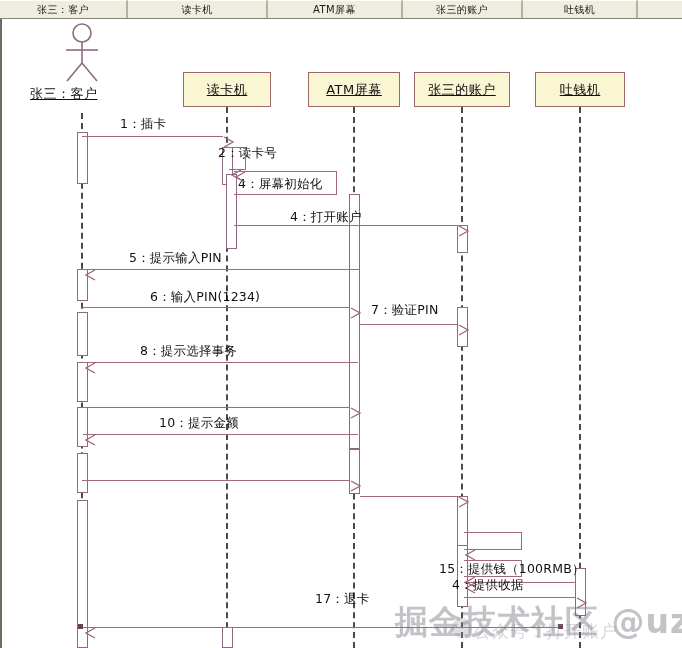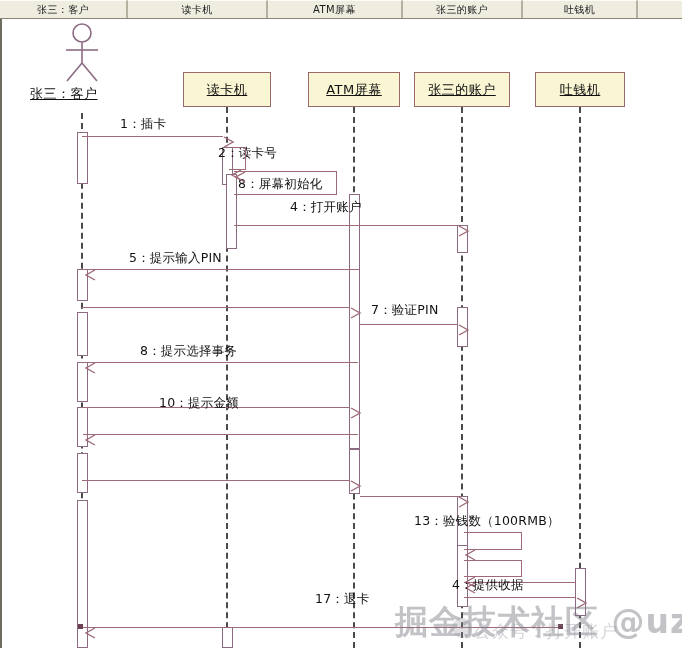--- a/index.html
+++ b/index.html
@@ -261,46 +261,47 @@
     <div class="msg-label" style="left:216px; top:126px;">2：读卡号</div>
     <div class="msg-line" style="left:226px; top:128px; width:18px;"></div>
     <div class="msg-vline" style="left:243px; top:128px; height:22px;"></div>
     <div class="msg-line" style="left:227px; top:150px; width:17px;"></div>
     <div class="arrow" style="left:228px; top:150px;">
       <svg width="12" height="12" viewBox="-2 -6 12 12">
           <polyline points="9,-5 0,0 9,5" fill="none" stroke="#9e6a78" stroke-width="1.4"></polyline>
         </svg>
     </div>
 
-    <div class="msg-label" style="left:236px; top:157px;">8：屏幕初始化</div>
+    <div class="msg-label" style="left:236px; top:157px;">4：屏幕初始化</div>
     <div class="msg-line" style="left:232px; top:152px; width:103px;"></div>
     <div class="msg-vline" style="left:334px; top:152px; height:23px;"></div>
     <div class="msg-line" style="left:232px; top:175px; width:103px;"></div>
     <div class="arrow" style="left:232px; top:152px;">
       <svg width="12" height="12" viewBox="-2 -6 12 12">
           <polyline points="9,-5 0,0 9,5" fill="none" stroke="#9e6a78" stroke-width="1.4"></polyline>
         </svg>
     </div>
 
-    <div class="msg-label" style="left:288px; top:180px;text-align:right;">4：打开账户</div>
+    <div class="msg-label" style="left:288px; top:190px;text-align:right;">4：打开账户</div>
     <div class="msg-line" style="left:232px; top:206px; width:224px;"></div>
     <div class="arrow" style="left:456px; top:206px;">
       <svg width="12" height="12" viewBox="-10 -6 12 12">
           <polyline points="-9,-5 0,0 -9,5" fill="none" stroke="#9e6a78" stroke-width="1.4"></polyline>
         </svg>
     </div>
 
     <div class="msg-label" style="left:127px; top:231px;">5：提示输入PIN</div>
     <div class="msg-line" style="left:81px; top:250px; width:275px;"></div>
     <div class="arrow" style="left:82px; top:250px;">
       <svg width="12" height="12" viewBox="-2 -6 12 12">
           <polyline points="9,-5 0,0 9,5" fill="none" stroke="#9e6a78" stroke-width="1.4"></polyline>
         </svg>
     </div>
 
+    <div class="msg-label" style="left:148px; top:270px;">6：输入PIN(1234)</div>
     <div class="msg-line" style="left:80px; top:288px; width:268px;"></div>
     <div class="arrow" style="left:348px; top:288px;">
       <svg width="12" height="12" viewBox="-10 -6 12 12">
           <polyline points="-9,-5 0,0 -9,5" fill="none" stroke="#9e6a78" stroke-width="1.4"></polyline>
         </svg>
     </div>
 
     <div class="msg-label" style="left:369px; top:283px;">7：验证PIN</div>
     <div class="msg-line" style="left:358px; top:305px; width:98px;"></div>
     <div class="arrow" style="left:456px; top:305px;">
@@ -317,21 +318,21 @@
         </svg>
     </div>
 
     <div class="msg-line" style="left:80px; top:388px; width:268px;"></div>
     <div class="arrow" style="left:348px; top:388px;">
       <svg width="12" height="12" viewBox="-10 -6 12 12">
           <polyline points="-9,-5 0,0 -9,5" fill="none" stroke="#9e6a78" stroke-width="1.4"></polyline>
         </svg>
     </div>
 
-    <div class="msg-label" style="left:157px; top:376px;">10：提示金额</div>
+    <div class="msg-label" style="left:157px; top:396px;">10：提示金额</div>
     <div class="msg-line" style="left:81px; top:415px; width:275px;"></div>
     <div class="arrow" style="left:82px; top:415px;">
       <svg width="12" height="12" viewBox="-2 -6 12 12">
           <polyline points="9,-5 0,0 9,5" fill="none" stroke="#9e6a78" stroke-width="1.4"></polyline>
         </svg>
     </div>
 
     <div class="msg-line" style="left:80px; top:461px; width:268px;"></div>
     <div class="arrow" style="left:348px; top:461px;">
       <svg width="12" height="12" viewBox="-10 -6 12 12">
@@ -339,39 +340,39 @@
         </svg>
     </div>
 
     <div class="msg-line" style="left:358px; top:477px; width:98px;"></div>
     <div class="arrow" style="left:456px; top:477px;">
       <svg width="12" height="12" viewBox="-10 -6 12 12">
           <polyline points="-9,-5 0,0 -9,5" fill="none" stroke="#9e6a78" stroke-width="1.4"></polyline>
         </svg>
     </div>
 
-    <div class="msg-label" style="left:412px; top:494px;">13：验钱数（100RMB）</div>
     <div class="msg-line" style="left:462px; top:513px; width:58px;"></div>
     <div class="msg-vline" style="left:519px; top:513px; height:17px;"></div>
     <div class="msg-line" style="left:462px; top:530px; width:58px;"></div>
     <div class="arrow" style="left:462px; top:530px;">
       <svg width="12" height="12" viewBox="-2 -6 12 12">
           <polyline points="9,-5 0,0 9,5" fill="none" stroke="#9e6a78" stroke-width="1.4"></polyline>
         </svg>
     </div>
 
     <div class="msg-line" style="left:462px; top:541px; width:58px;"></div>
     <div class="msg-vline" style="left:519px; top:541px; height:16px;"></div>
     <div class="msg-line" style="left:462px; top:557px; width:58px;"></div>
     <div class="arrow" style="left:462px; top:557px;">
       <svg width="12" height="12" viewBox="-2 -6 12 12">
           <polyline points="9,-5 0,0 9,5" fill="none" stroke="#9e6a78" stroke-width="1.4"></polyline>
         </svg>
     </div>
 
+    <div class="msg-label" style="left:437px; top:542px;">15：提供钱（100RMB）</div>
     <div class="msg-line" style="left:462px; top:563px; width:112px;"></div>
     <div class="arrow" style="left:462px; top:563px;">
       <svg width="12" height="12" viewBox="-2 -6 12 12">
           <polyline points="9,-5 0,0 9,5" fill="none" stroke="#9e6a78" stroke-width="1.4"></polyline>
         </svg>
     </div>
 
     <div class="msg-label" style="left:450px; top:558px;">4：提供收据</div>
     <div class="msg-line" style="left:462px; top:578px; width:112px;"></div>
     <div class="arrow" style="left:574px; top:578px;">

